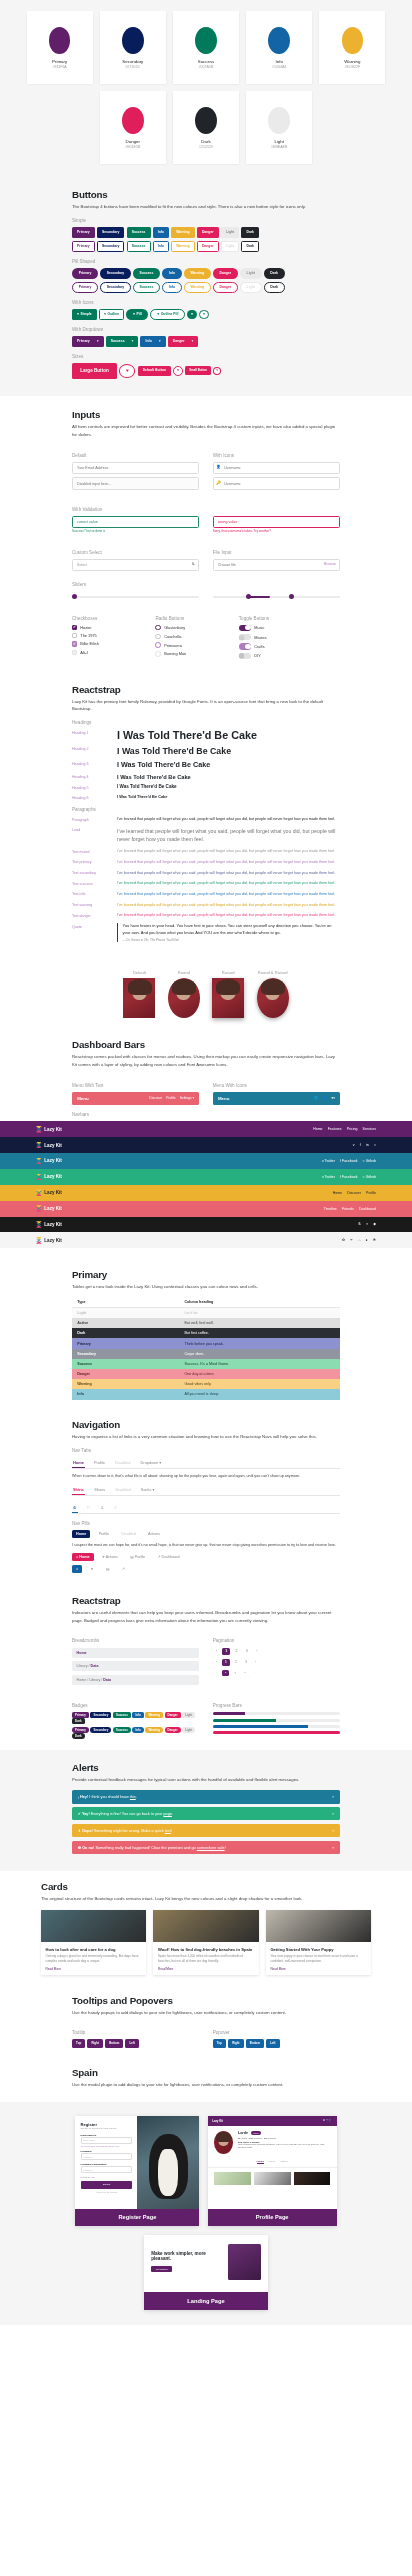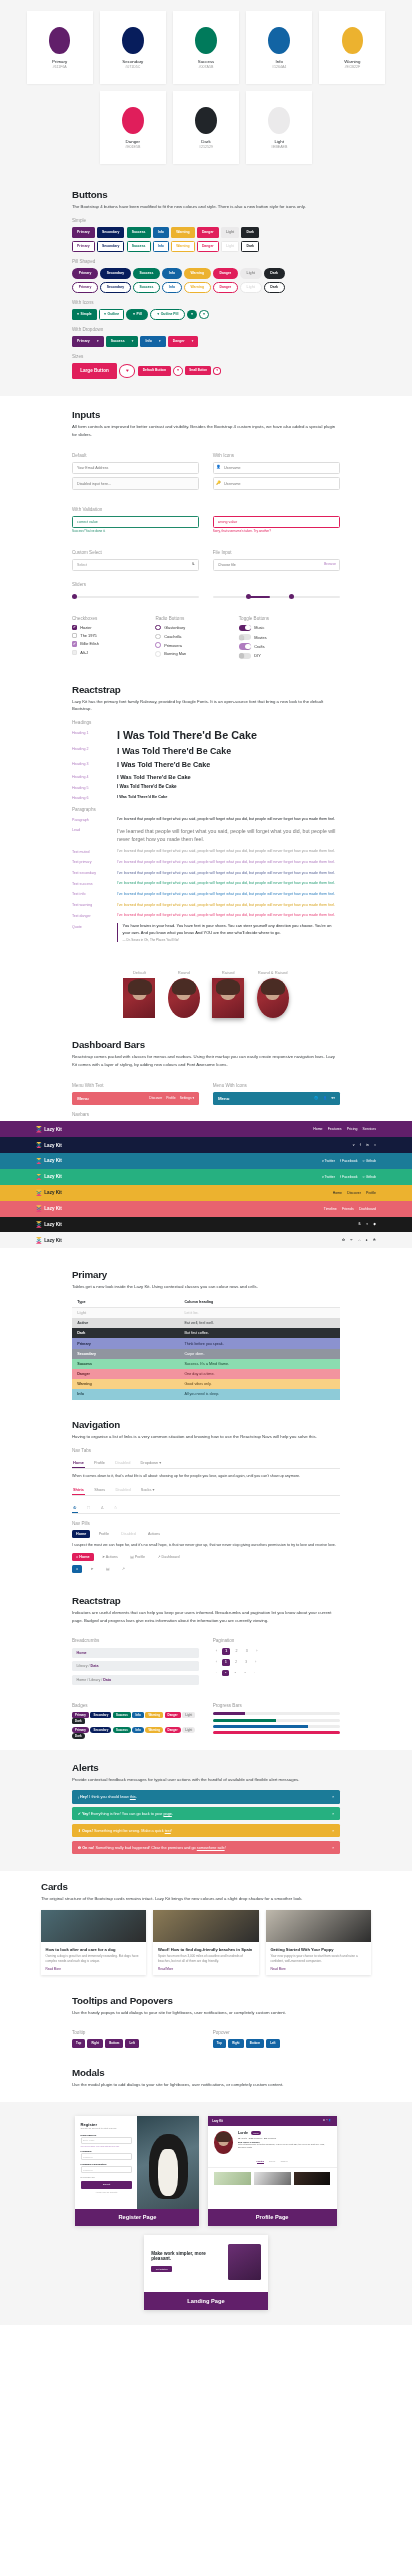--- a/index.html
+++ b/index.html
@@ -1017,21 +1017,21 @@
             <button class="btn sm" style="background: rgb(18, 100, 164); color: rgb(255, 255, 255);">Bottom</button>
             <button class="btn sm" style="background: rgb(18, 100, 164); color: rgb(255, 255, 255);">Left</button>
           </div>
       </div>
     </div>
   </div>
 </div>
 
 <div class="sec" style="padding:5.2px 0 13.4px;">
   <div class="inner">
-    <h1 class="sect">Modals</h1>
+    <h1 class="sect">Spain</h1>
     <p class="lead-txt">Use the modal plugin to add dialogs to your site for lightboxes, user notifications, or completely custom content.</p>
   </div>
 </div>
 
 <div class="sec bg-grey" style="padding:13.4px 0 15.5px;">
 
   <div class="excards">
 
     <div class="exc">
       <div class="pre">

